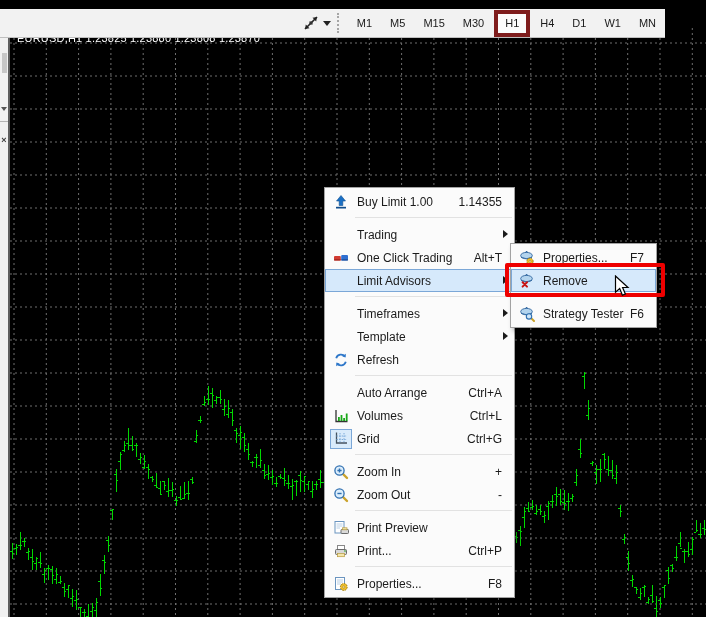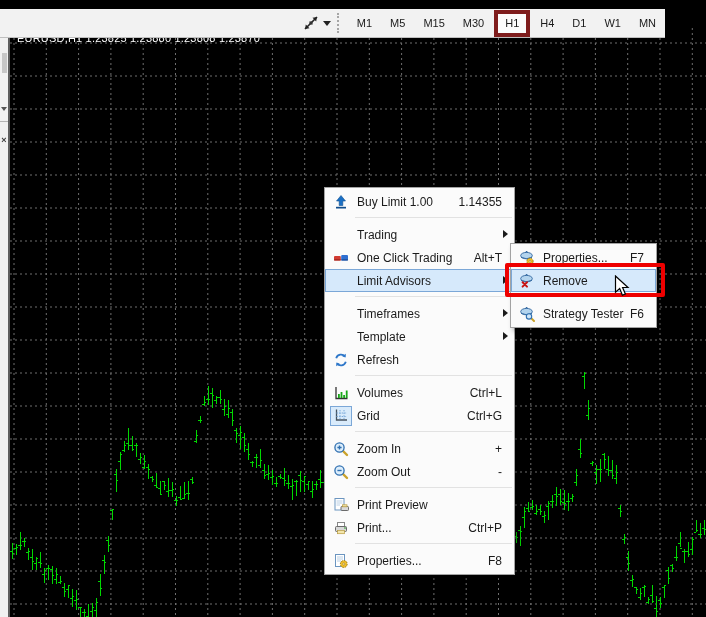--- a/index.html
+++ b/index.html
@@ -157,20 +157,25 @@
             <path d="M3.2 6.2 A5 5 0 0 1 12 4.6" fill="none" stroke="#2e77c9" stroke-width="1.8"></path>
             <path d="M12.8 1.8 L12.6 5.6 L9.2 4.2 Z" fill="#2e77c9"></path>
             <path d="M12.8 9.8 A5 5 0 0 1 4 11.4" fill="none" stroke="#2e77c9" stroke-width="1.8"></path>
             <path d="M3.2 14.2 L3.4 10.4 L6.8 11.8 Z" fill="#2e77c9"></path>
           </svg>
       </span>
       <span class="lbl">Refresh</span>
     </div>
     <div class="sep"></div>
 
+    <div class="mi">
+      <span class="ic"></span>
+      <span class="lbl">Auto Arrange</span>
+      <span class="sc">Ctrl+A</span>
+    </div>
 
     <div class="mi">
       <span class="ic">
         <svg width="16" height="16" viewBox="0 0 16 16">
             <path d="M3 2 V13.5 H14.5" stroke="#333" stroke-width="1.3" fill="none"></path>
             <rect x="5" y="9" width="1.8" height="4" fill="#18a818"></rect>
             <rect x="7.6" y="7" width="1.8" height="6" fill="#18a818"></rect>
             <rect x="10.2" y="10" width="1.8" height="3" fill="#18a818"></rect>
             <rect x="12.8" y="5.5" width="1.8" height="7.5" fill="#18a818"></rect>
           </svg>

